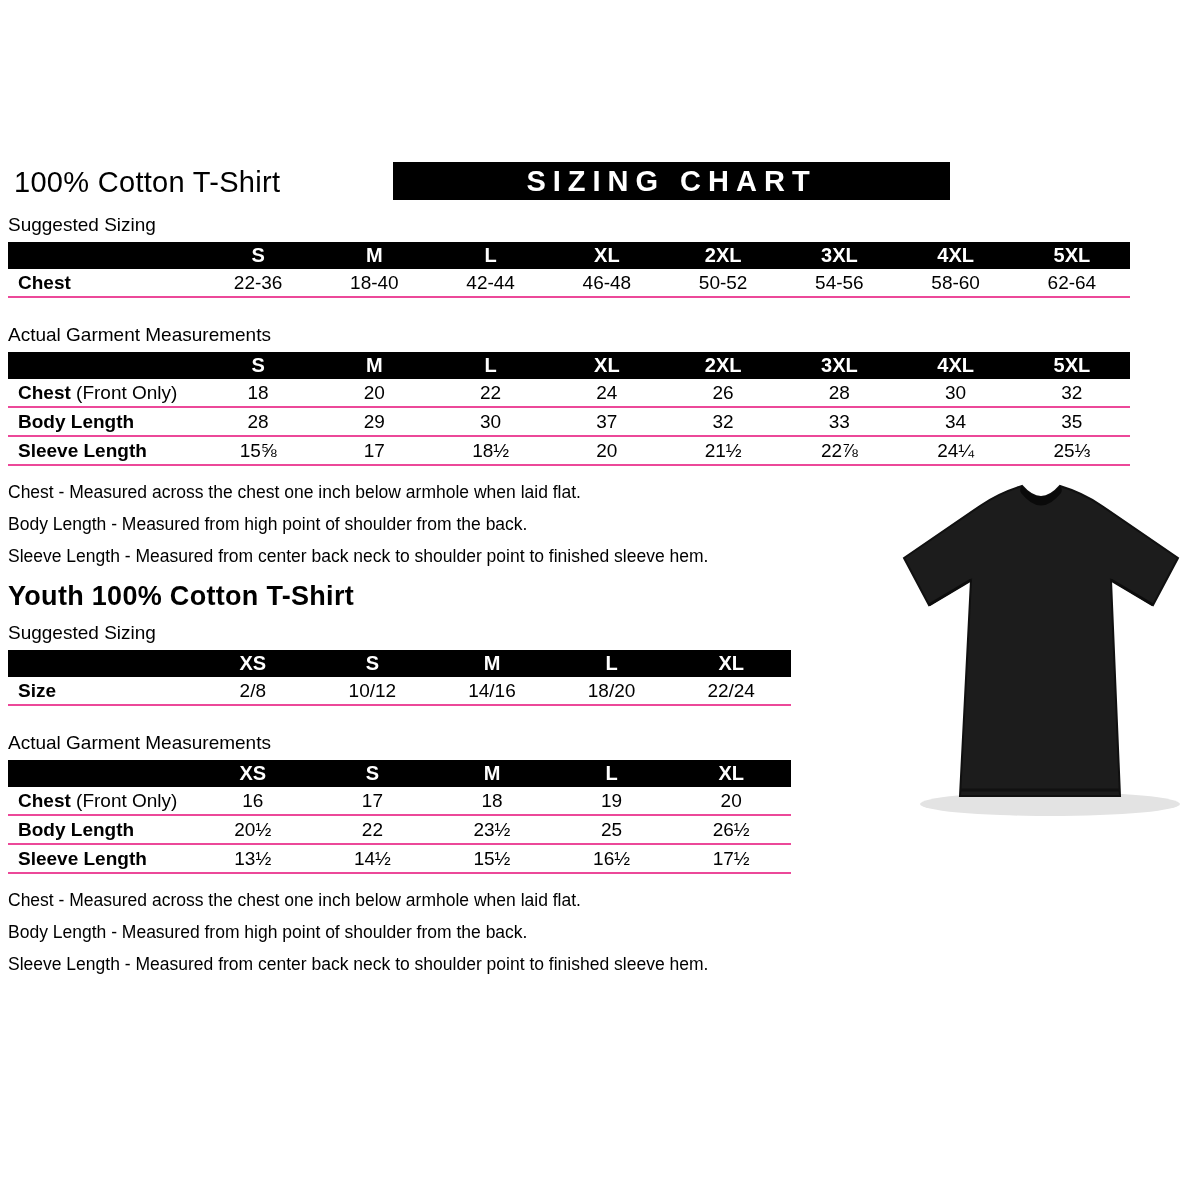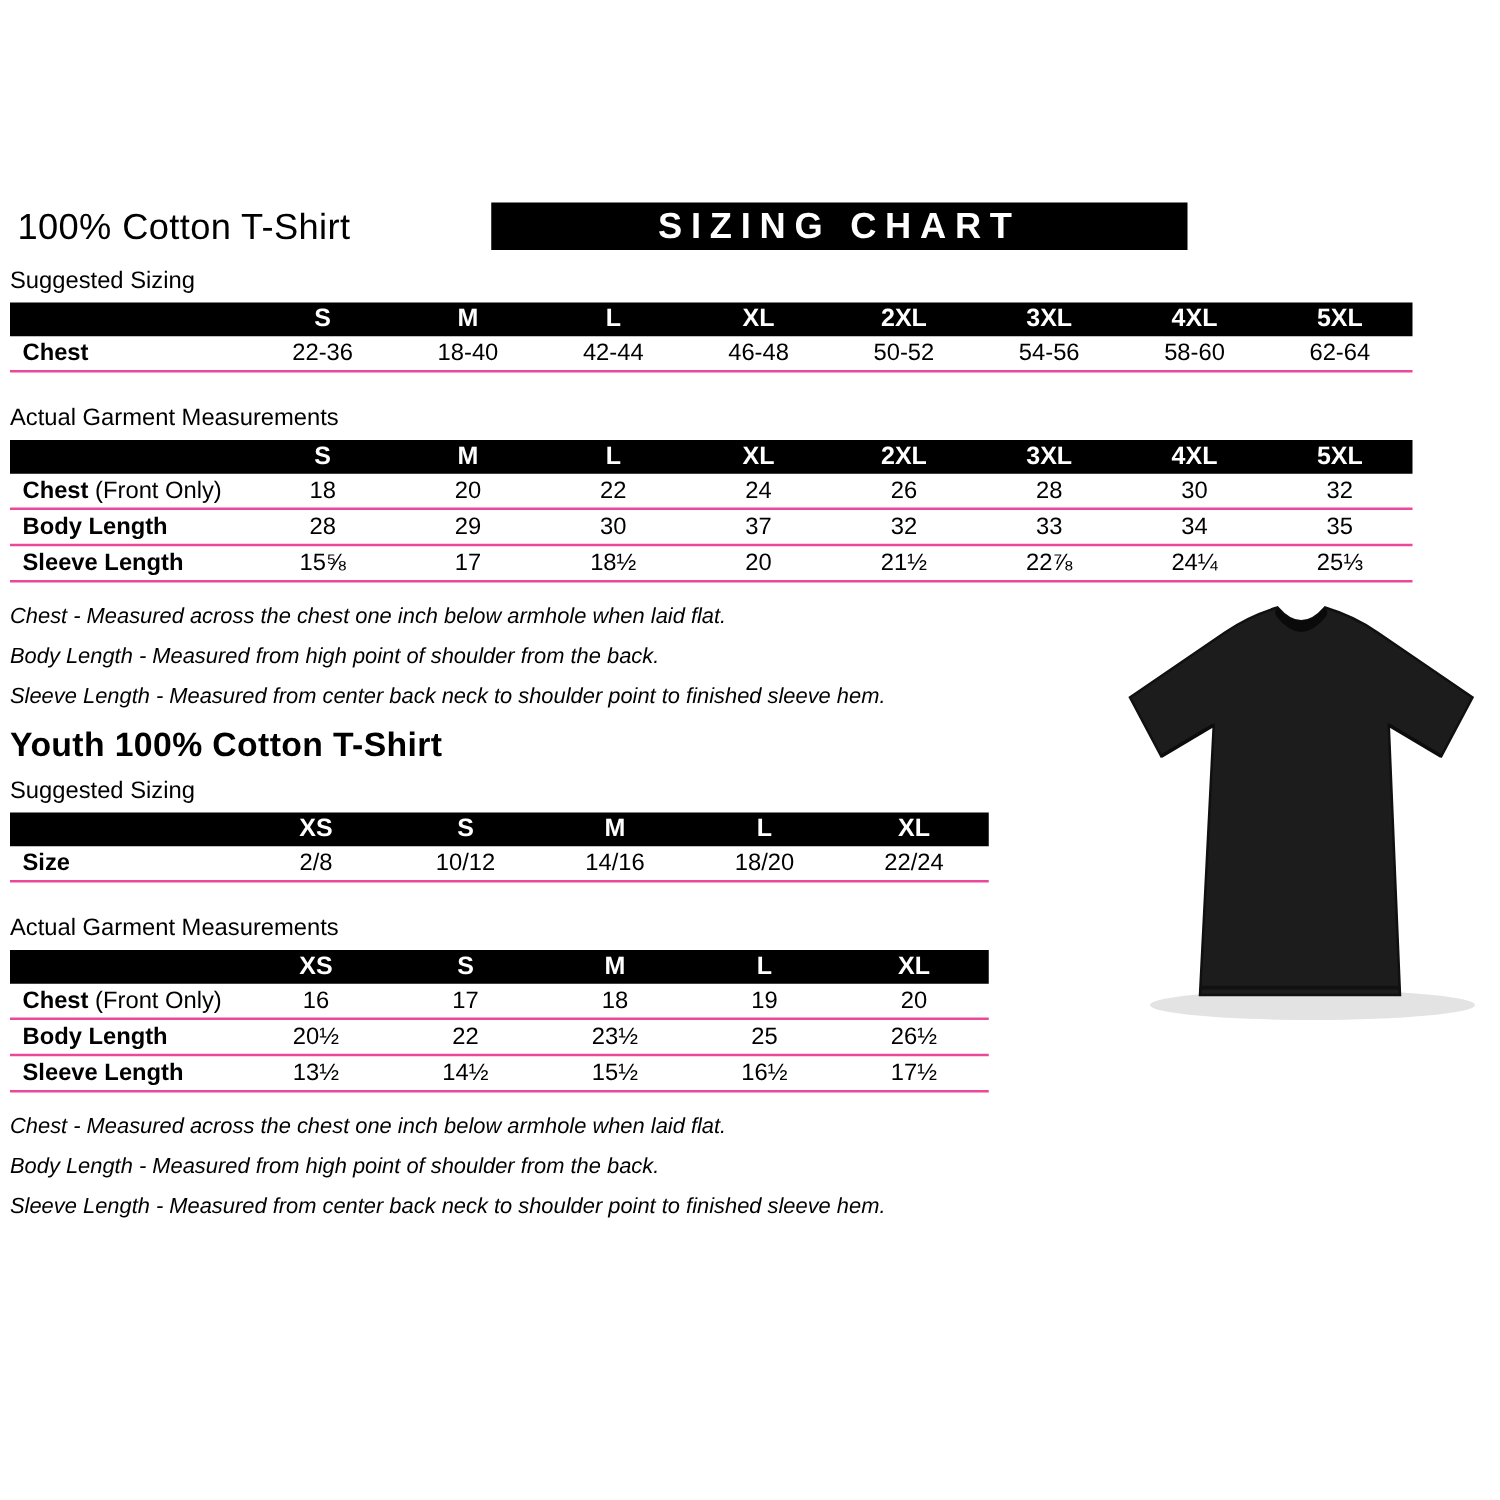--- a/index.html
+++ b/index.html
@@ -52,21 +52,21 @@
     border-bottom: 2px solid #ec4899;
   }
   .adult .t-label { width: 192px; flex: 0 0 192px; }
   .youth .t-label { width: 185px; flex: 0 0 185px; }
   .t-label { padding-left: 10px; }
   .t-row .t-label { font-weight: bold; }
   .t-label .note { font-weight: normal; }
   .t-cell { flex: 1 1 0; text-align: center; }
 
   
-  .notes { margin-top: 16px; font-size: 17.5px; font-style: italic; }
+  .notes { margin-top: 16px; font-size: 17.5px; }
   .notes .note-line { margin: 0 0 11px; }
 
   .youth-title { font-size: 27px; font-weight: bold; margin: 14px 0 10px; letter-spacing: 0.3px; }
 
   
   .tshirt { position: absolute; left: 890px; top: 476px; width: 300px; height: 345px; }
   .tshirt svg { width: 100%; height: 100%; display: block; }
 </style>
 </head>
 <body>

